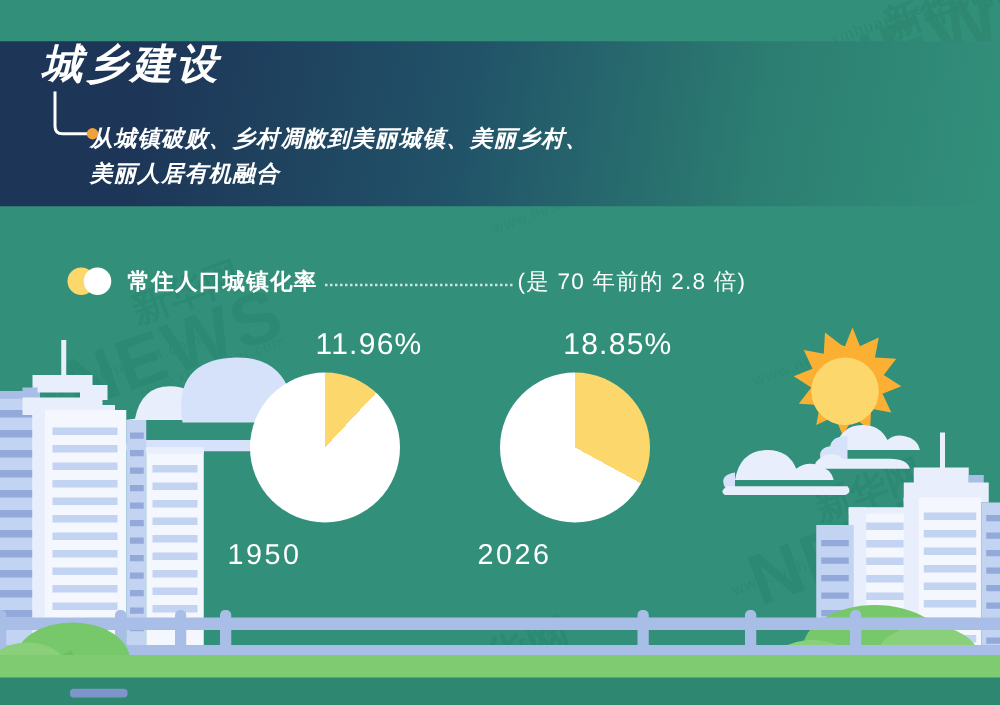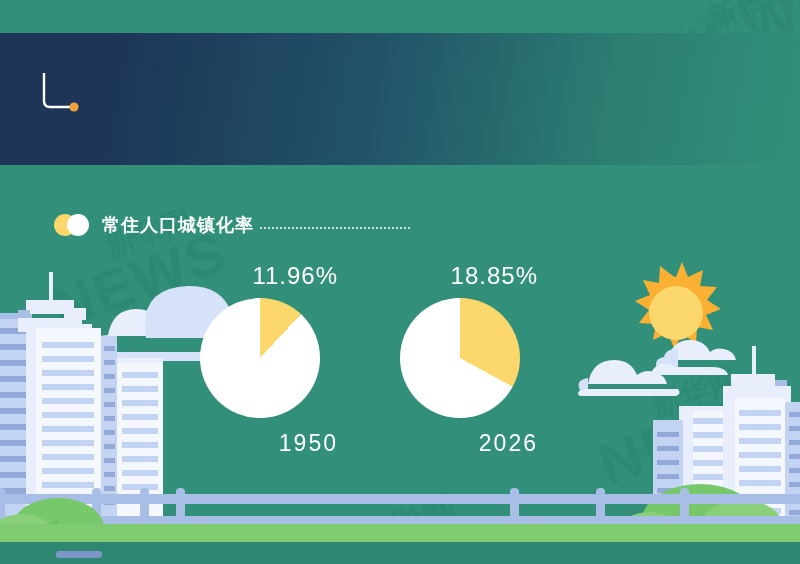--- a/index.html
+++ b/index.html
@@ -41,21 +41,21 @@
                  font-weight:400; }
 
   
   .scenery { position:absolute; inset:0; pointer-events:none; }
 
   
   .pie-group { position:absolute; }
   .pie { border-radius:50%; position:relative; }
   .pie-pct { position:absolute; width:100%; text-align:right; font-size:24px;
              color:#FFFFFF; letter-spacing:1px; font-weight:400; }
-  .pie-year { position:absolute; width:100%; text-align:right; font-size:23px;
+  .pie-year { position:absolute; width:100%; text-align:left; font-size:23px;
               color:#FFFFFF; letter-spacing:2px; font-weight:400; }
 
   #pie-1950 { left:182px; top:262px; width:156px; }
   #pie-2019 { left:382px; top:262px; width:156px; }
   .pie-pct  { top:0; }
   .pie-disc { position:absolute; top:36px; left:18px; width:120px; height:120px; }
   .pie-year { top:168px; }
 </style>
 </head>
 <body>
@@ -269,34 +269,40 @@
       <path d="M40 556 q-4 -26 18 -34" stroke="#6ABF5E" stroke-width="4" fill="none"></path>
     </g>
 
     <rect x="0" y="524" width="800" height="20" fill="#7FCB72"></rect>
     <rect x="0" y="542" width="800" height="22" fill="#2E8771"></rect>
     <rect x="56" y="551" width="46" height="7" rx="3" fill="#7E95C9"></rect>
   </svg>
 
   <div id="band"></div>
 
+  <h1 id="title">城乡建设</h1>
 
   <svg id="connector" viewBox="0 0 42 40" aria-hidden="true">
     <path d="M2 0 V28 Q2 34 8 34 H28" stroke="#FFFFFF" stroke-width="2.4" fill="none"></path>
     <circle cx="32" cy="34" r="4.6" fill="#F0A13C"></circle>
   </svg>
 
+  <div id="subtitle">
+    <div>从城镇破败、乡村凋敝到美丽城镇、美丽乡村、</div>
+    <div>美丽人居有机融合</div>
+  </div>
 
   <div id="legend">
     <span class="dots">
       <i class="y"></i>
         <i class="w"></i>
     </span>
     <span id="legend-label">常住人口城镇化率</span>
     <span id="legend-rule"></span>
+    <span id="legend-note">(是 70 年前的 2.8 倍)</span>
   </div>
 
   <div class="pie-group" id="pie-1950">
     <div class="pie-pct">11.96%</div>
     <div class="pie pie-disc" style="background: conic-gradient(rgb(252, 215, 107) 0deg, rgb(252, 215, 107) 43.056deg, rgb(255, 255, 255) 43.056deg, rgb(255, 255, 255) 360deg);"></div>
     <div class="pie-year">1950</div>
   </div>
 
   <div class="pie-group" id="pie-2019">
     <div class="pie-pct">18.85%</div>

